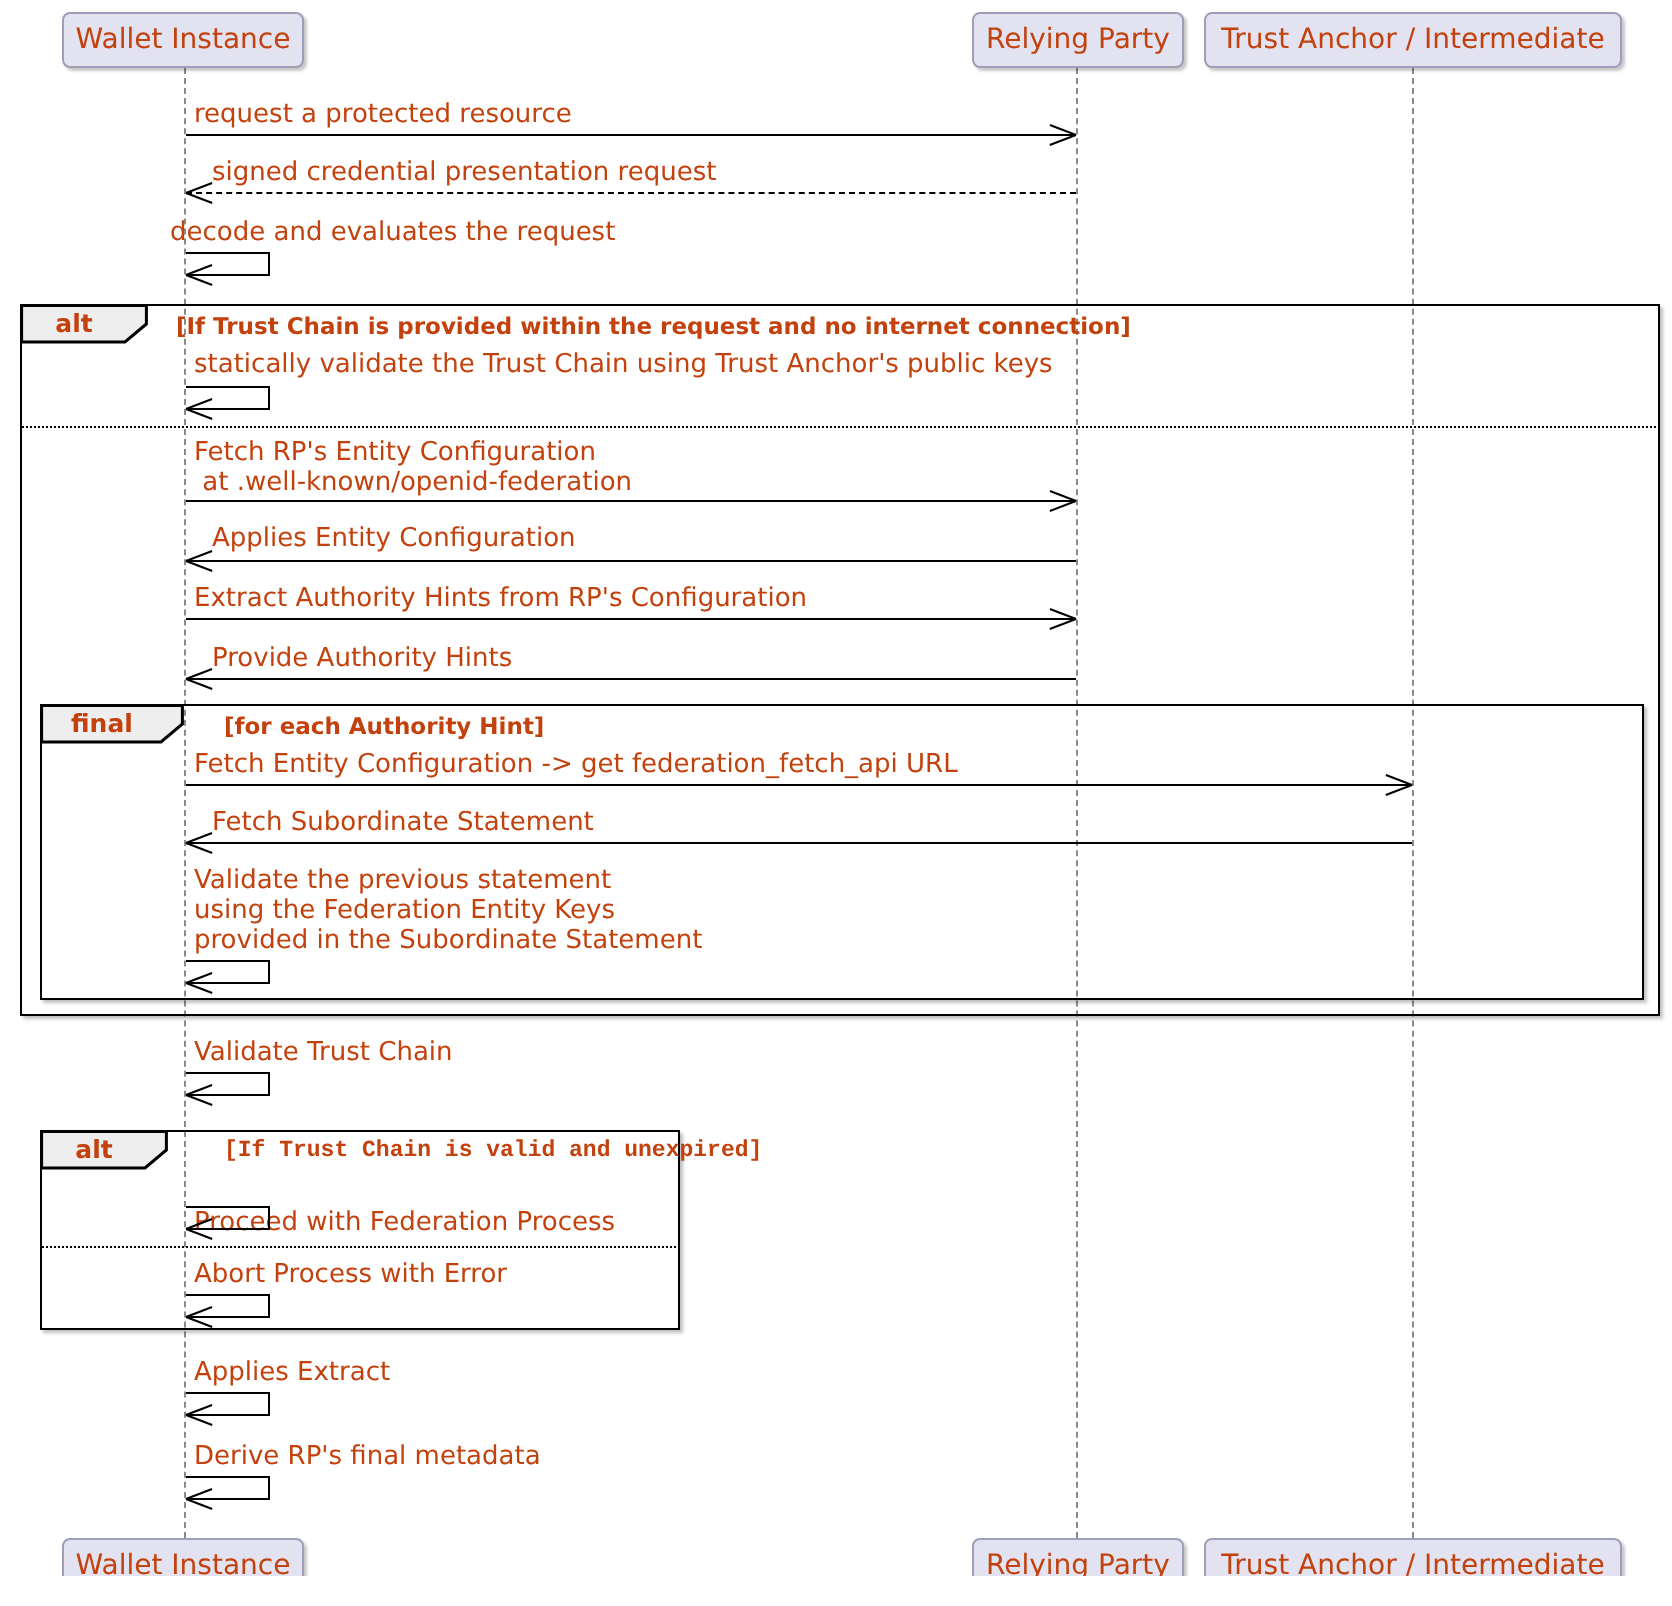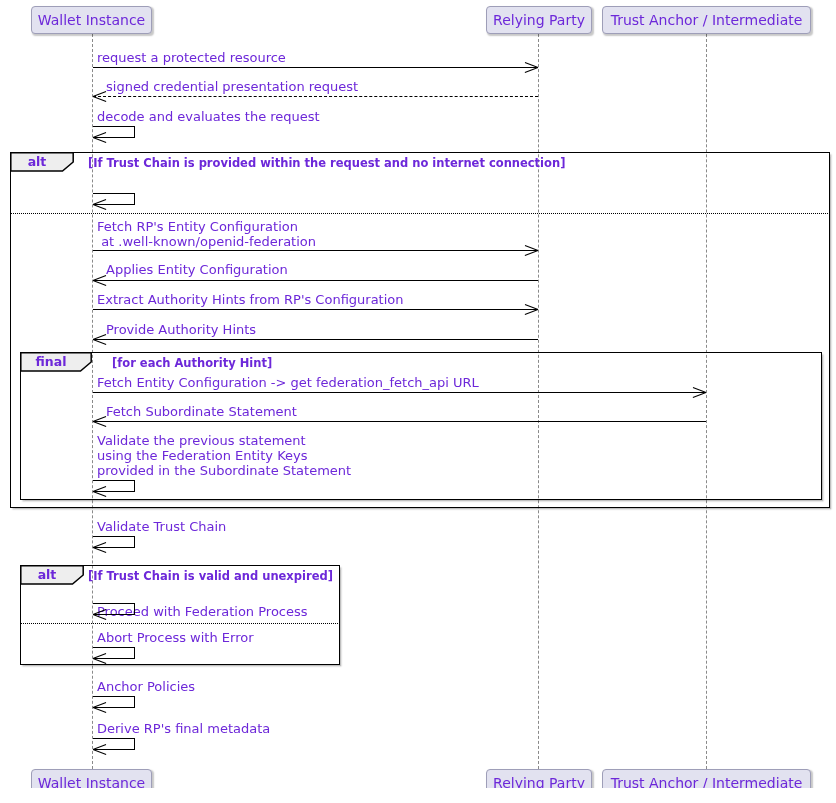--- a/index.html
+++ b/index.html
@@ -1,18 +1,18 @@
 <!DOCTYPE html>
 <html style="--participant-fill: #E2E2F0; --lifeline: #8A8A8A;"><head>
 <meta charset="utf-8">
 <style>
   html,body { margin:0; padding:0; background:#ffffff; }
   #canvas {
     position:relative; width:836px; height:788px; background:#fff;
-    font-family:"DejaVu Sans","Liberation Sans",sans-serif; color:#6d28d9;
+    font-family:"DejaVu Sans","Liberation Sans",sans-serif; color:#c2410c;
     overflow:hidden;
   }
   .pbox {
     position:absolute; height:28px; box-sizing:border-box;
     background:var(--participant-fill,#E2E2F0);
     border:1.3px solid #9e9eb8; border-radius:4px;
     display:flex; align-items:center; justify-content:center;
     font-size:14px; box-shadow:1.5px 1.5px 1.5px rgba(0,0,0,.22);
   }
   .lifeline {
@@ -63,31 +63,32 @@
   </div>
 
   <div class="msg" style="left:97px; top:50px;">request a protected resource</div>
   <div class="mline" style="left:93px; top:67px; width:445px;"></div>
   <span class="head r" style="left:524px; top:60px;"></span>
 
   <div class="msg" style="left:106px; top:79px;">signed credential presentation request</div>
   <div class="mline dashed" style="left:93px; top:96px; width:445px;"></div>
   <span class="head l" style="left:93px; top:89px;"></span>
 
-  <div class="msg" style="left:97px; top:109px;">decode and evaluates the request</div>
+  <div class="msg" style="left:85px; top:109px;">decode and evaluates the request</div>
   <div class="smsg" style="left:93px; top:126px;"></div>
   <span class="head l" style="left:93px; top:130px;"></span>
 
   <div class="frame" style="left:10px; top:152px; width:820px; height:356px;"></div>
   <svg class="pent" style="left:10px; top:152px;" width="64" height="20" viewBox="0 0 64 20">
     <polygon points="0.8,0.8 63.2,0.8 63.2,10 52.5,19 0.8,19" fill="#EEEEEE" stroke="#000" stroke-width="1.5"></polygon>
   </svg>
   <span class="pent-label" style="left:10px; top:154px; width:54px;">alt</span>
   <span class="guard" style="left:88px; top:156px;">[If Trust Chain is provided within the request and no internet connection]</span>
 
+  <div class="msg" style="left:97px; top:175px;">statically validate the Trust Chain using Trust Anchor's public keys</div>
   <div class="smsg" style="left:93px; top:193px;"></div>
   <span class="head l" style="left:93px; top:197px;"></span>
 
   <div class="divider" style="left:10px; top:213px; width:820px;"></div>
 
   <div class="msg" style="left:97px; top:219px;">Fetch RP's Entity Configuration
  at .well-known/openid-federation</div>
   <div class="mline" style="left:93px; top:250px; width:445px;"></div>
   <span class="head r" style="left:524px; top:243px;"></span>
 
@@ -126,33 +127,33 @@
 
   <div class="msg" style="left:97px; top:519px;">Validate Trust Chain</div>
   <div class="smsg" style="left:93px; top:536px;"></div>
   <span class="head l" style="left:93px; top:540px;"></span>
 
   <div class="frame" style="left:20px; top:565px; width:320px; height:100px;"></div>
   <svg class="pent" style="left:20px; top:565px;" width="64" height="20" viewBox="0 0 64 20">
     <polygon points="0.8,0.8 63.2,0.8 63.2,10 52.5,19 0.8,19" fill="#EEEEEE" stroke="#000" stroke-width="1.5"></polygon>
   </svg>
   <span class="pent-label" style="left:20px; top:567px; width:54px;">alt</span>
-  <span class="guard" style="left:88px; top:569px;">[If Trust Chain is valid and unexpired]</span>
+  <span class="guard" style="left:112px; top:569px;font-family:Liberation Mono, monospace;">[If Trust Chain is valid and unexpired]</span>
 
   <div class="msg" style="left:97px; top:604px;">Proceed with Federation Process</div>
   <div class="smsg" style="left:93px; top:603px;"></div>
   <span class="head l" style="left:93px; top:607px;"></span>
 
   <div class="divider" style="left:20px; top:623px; width:320px;"></div>
 
   <div class="msg" style="left:97px; top:630px;">Abort Process with Error</div>
   <div class="smsg" style="left:93px; top:647px;"></div>
   <span class="head l" style="left:93px; top:651px;"></span>
 
-  <div class="msg" style="left:97px; top:679px;">Anchor Policies</div>
+  <div class="msg" style="left:97px; top:679px;">Applies Extract</div>
   <div class="smsg" style="left:93px; top:696px;"></div>
   <span class="head l" style="left:93px; top:700px;"></span>
 
   <div class="msg" style="left:97px; top:721px;">Derive RP's final metadata</div>
   <div class="smsg" style="left:93px; top:738px;"></div>
   <span class="head l" style="left:93px; top:742px;"></span>
 
   <div class="pbox" style="left:31px; top:769px; width:121px;">
     <span>Wallet Instance</span>
   </div>

